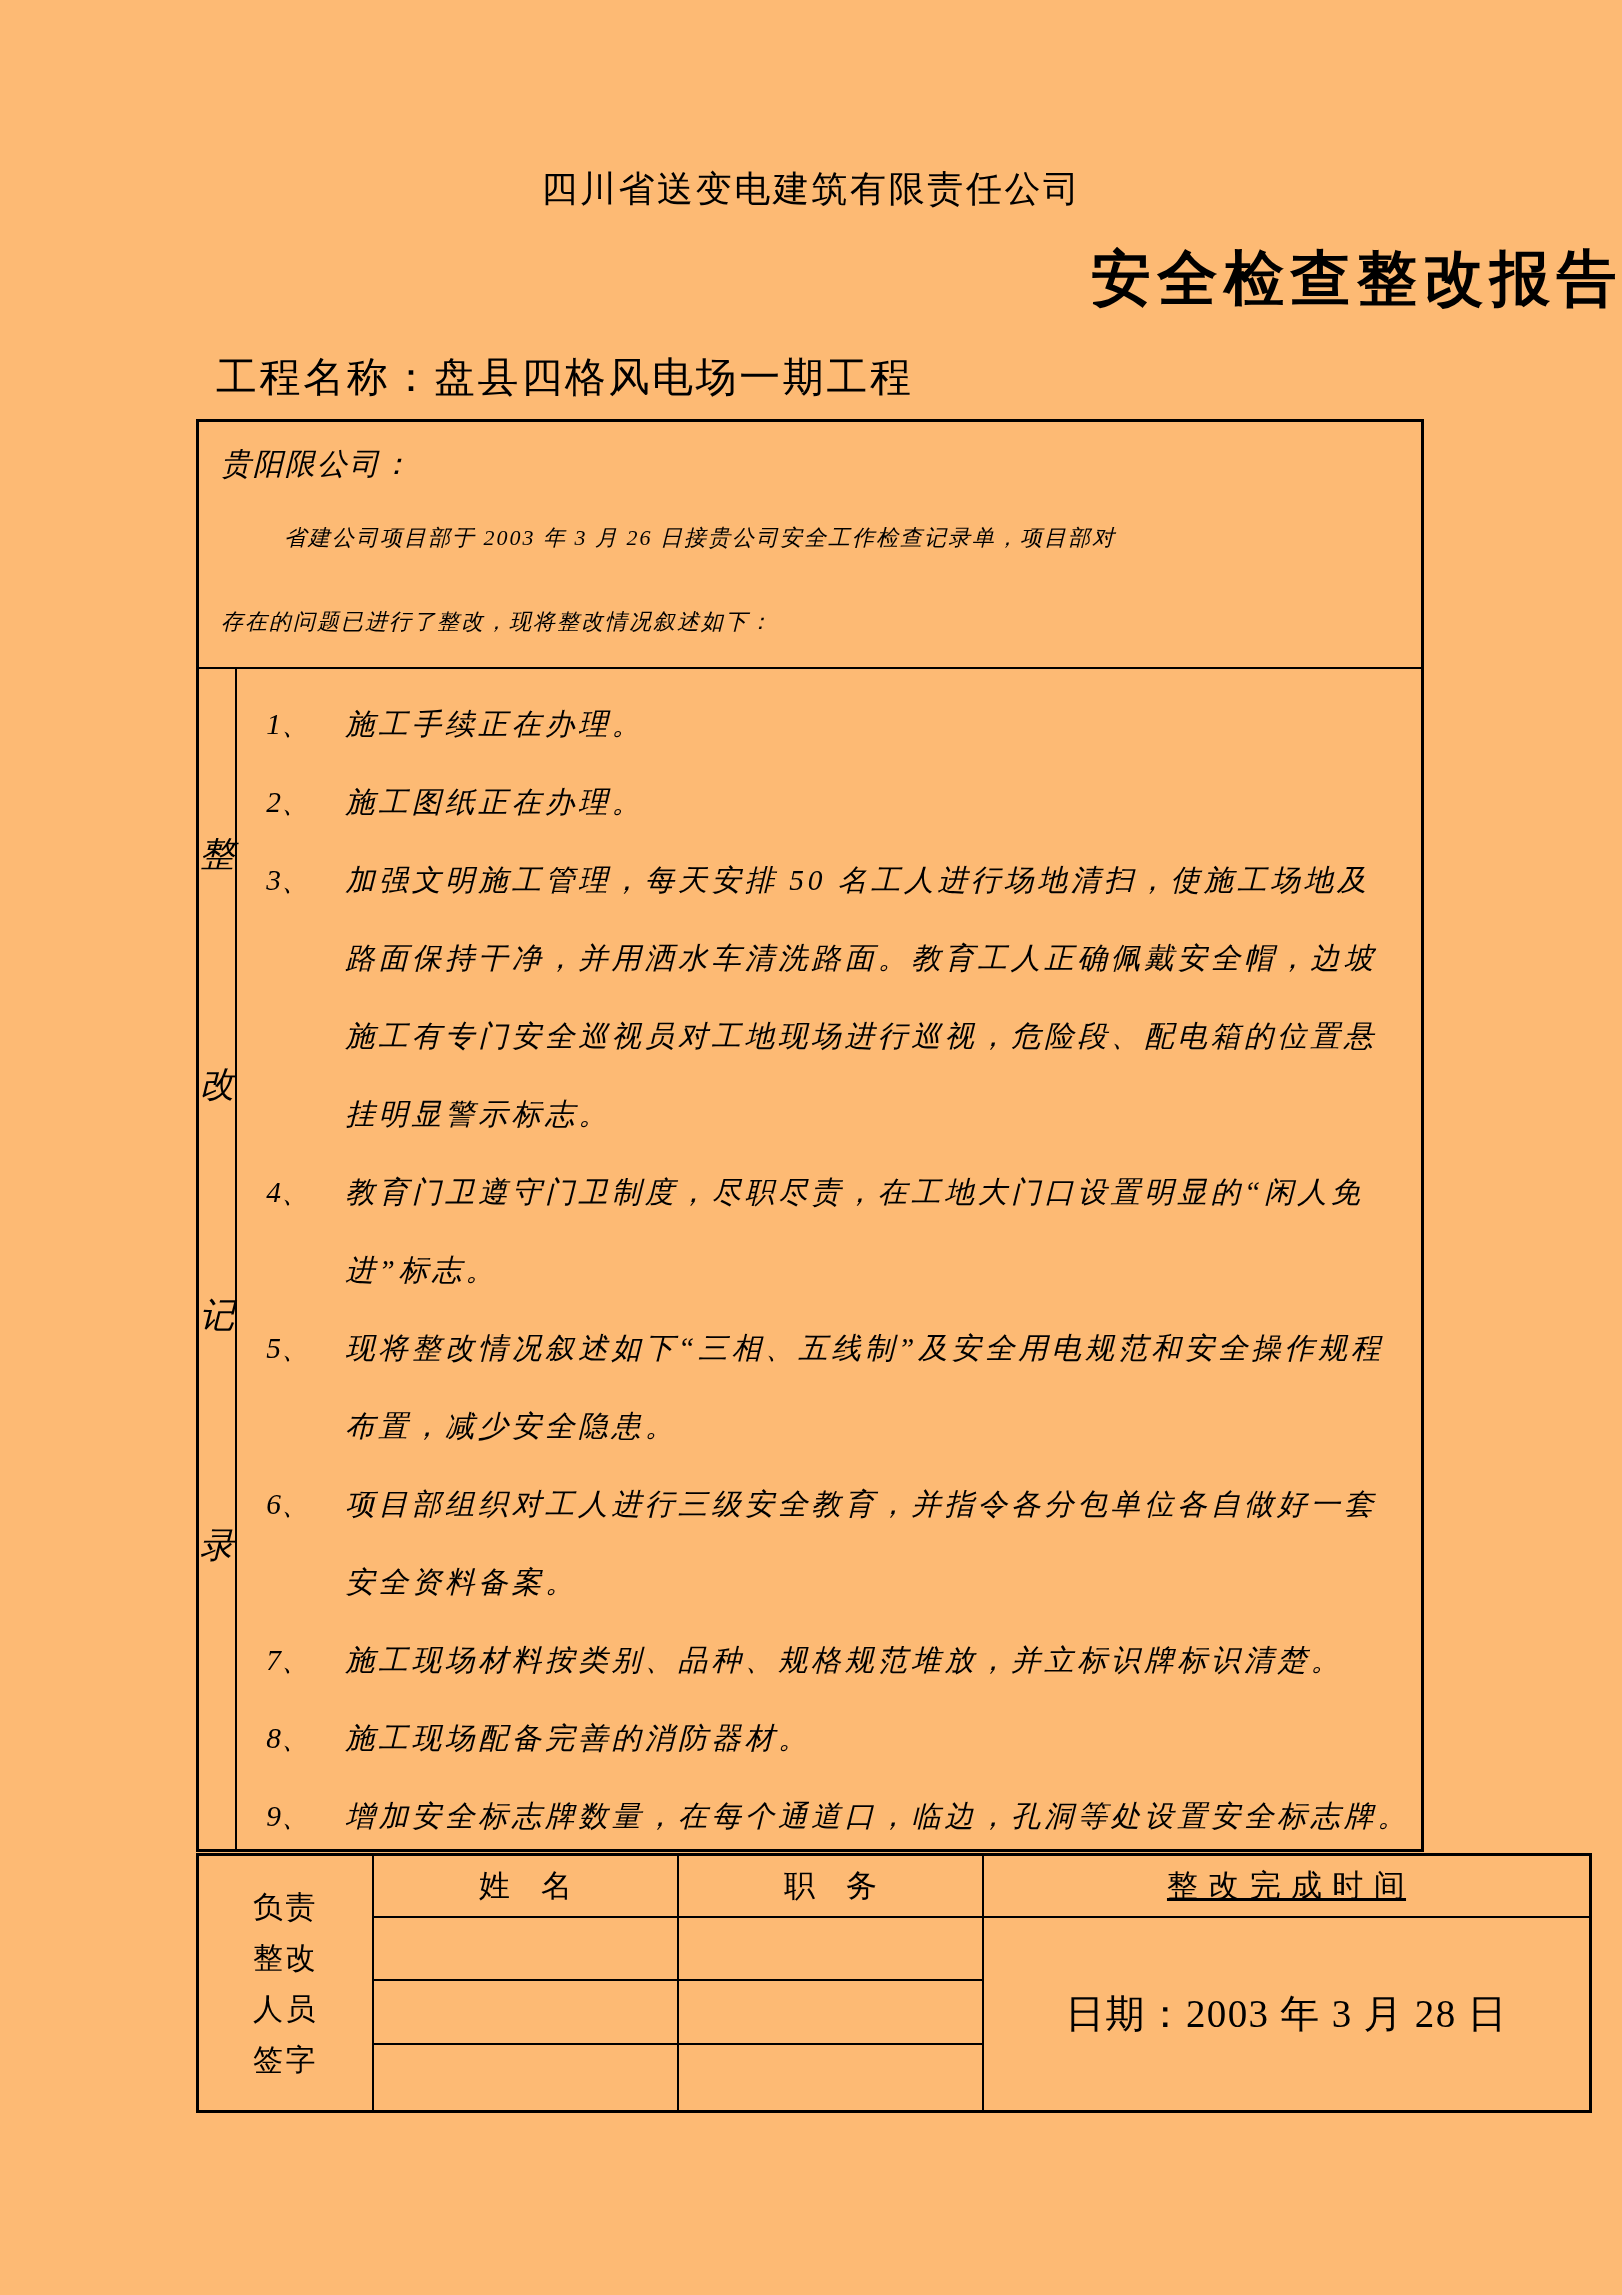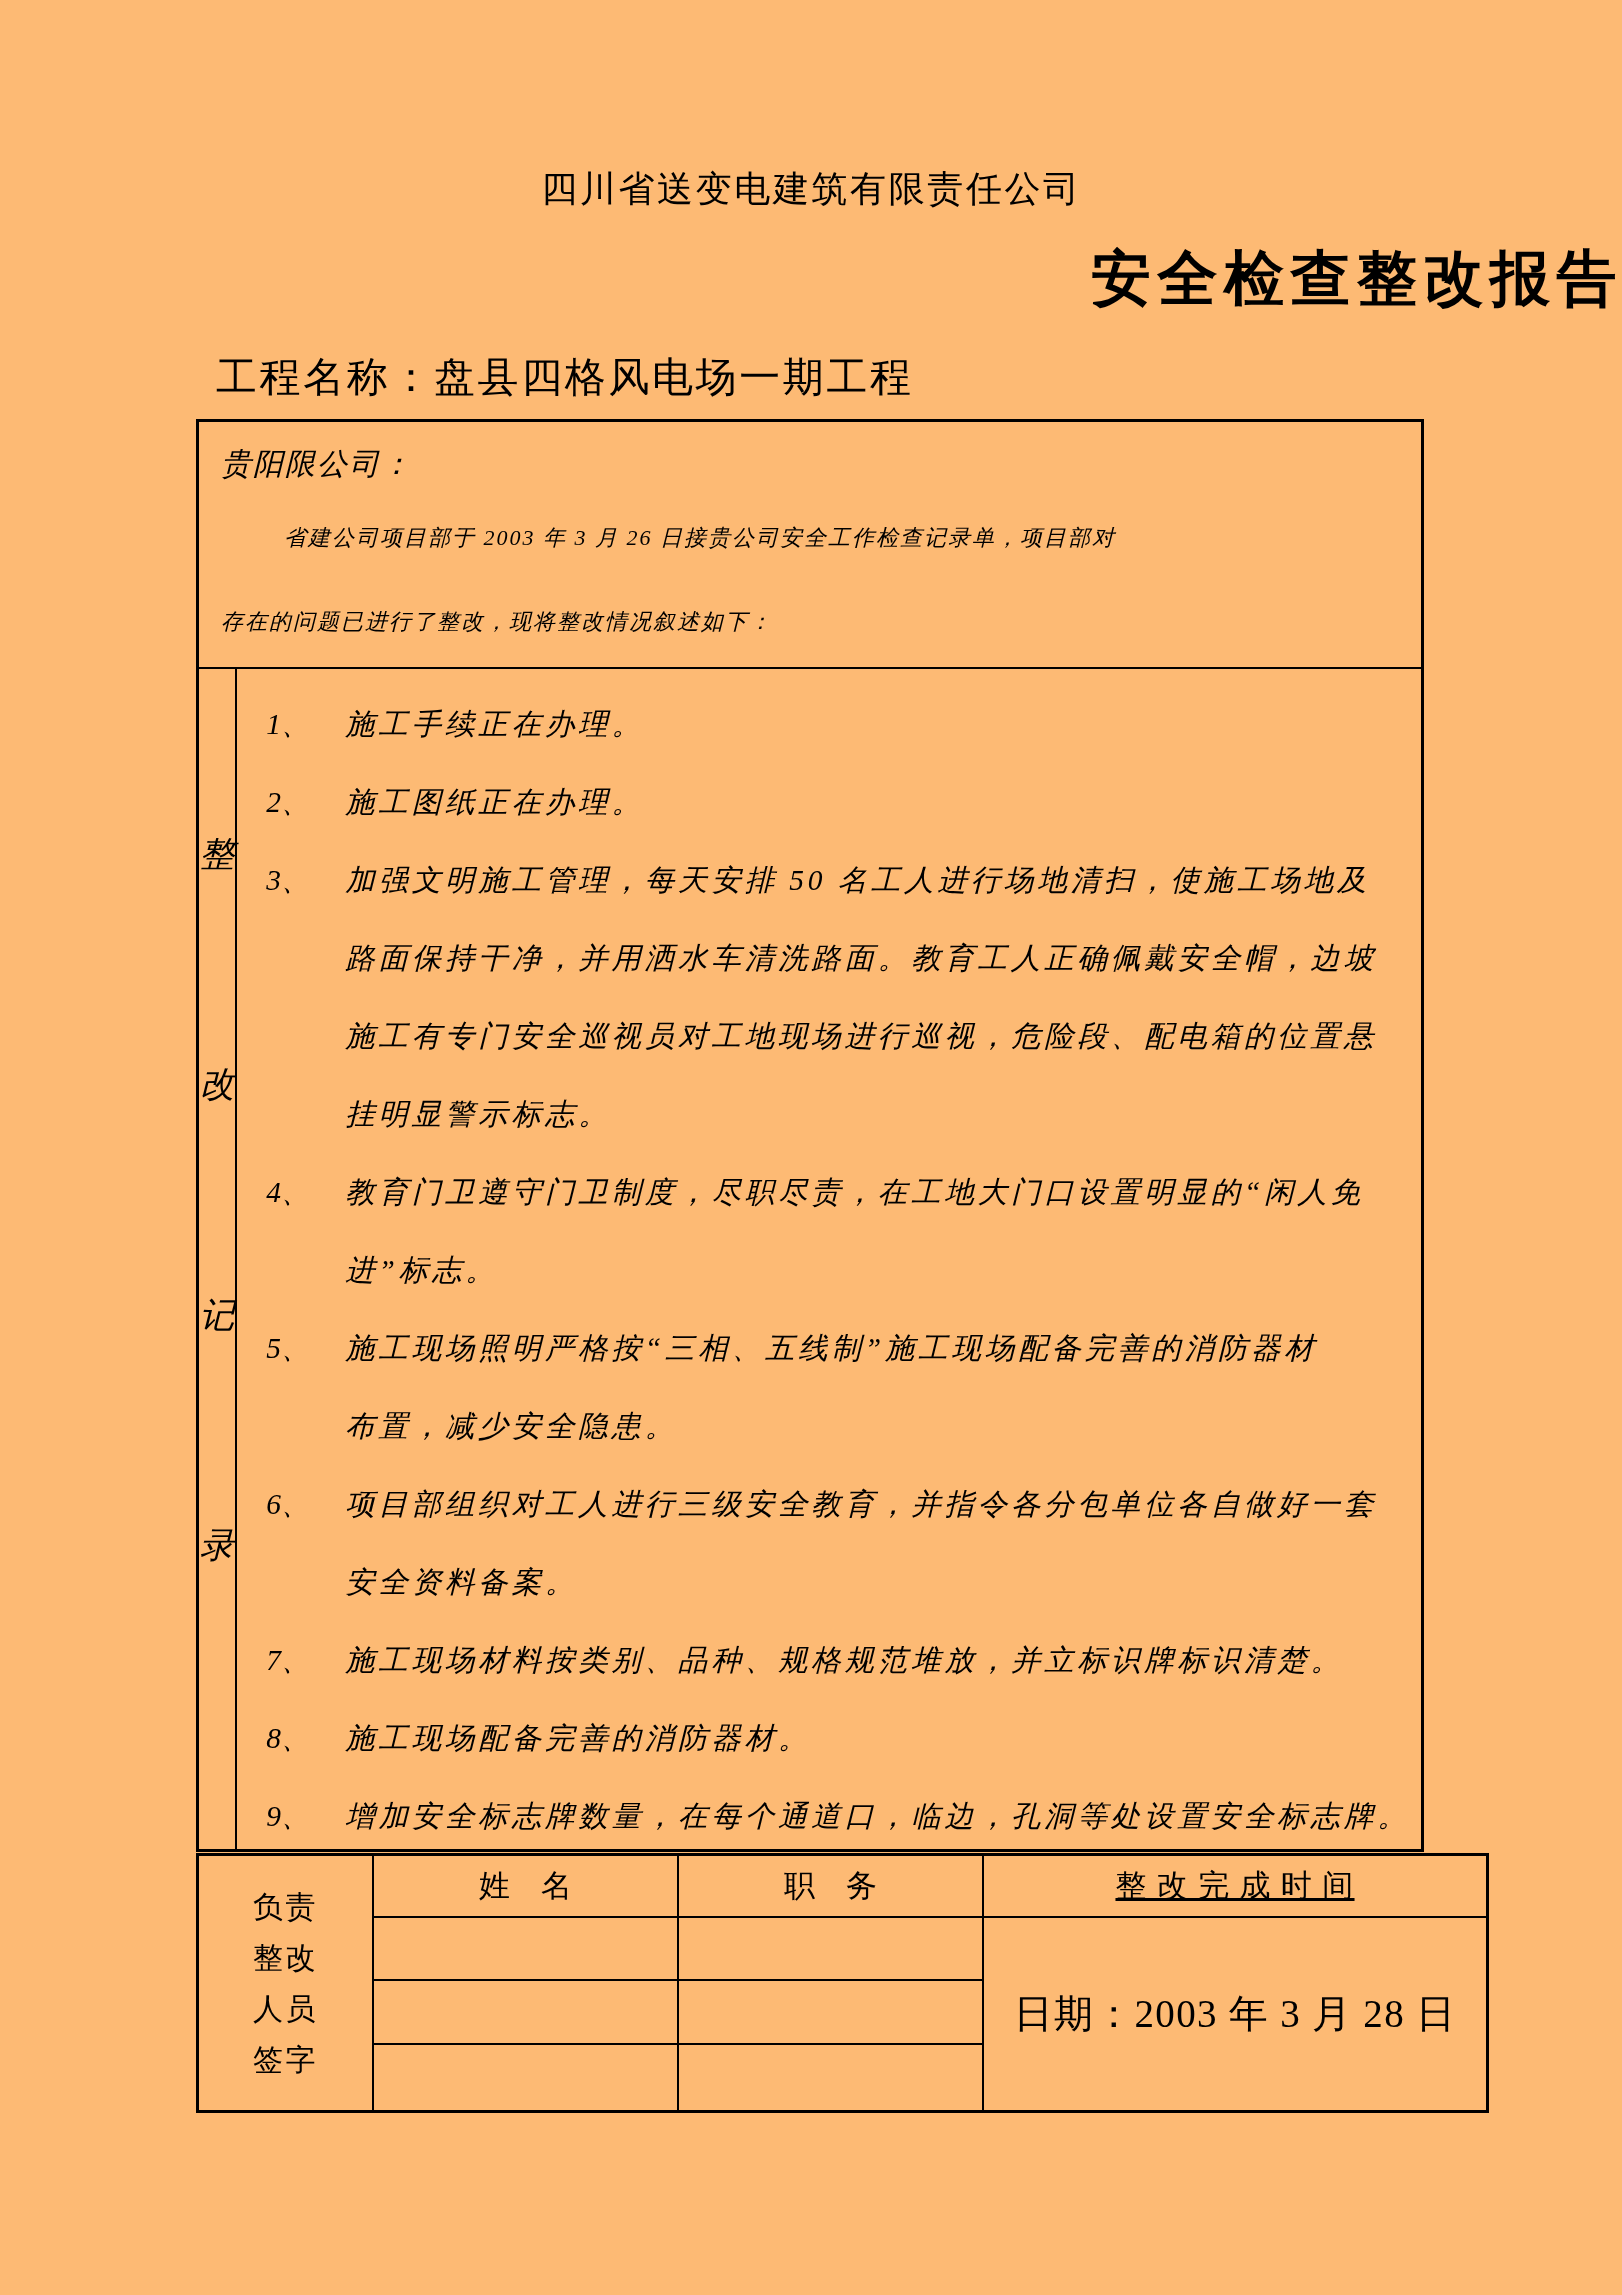--- a/index.html
+++ b/index.html
@@ -69,21 +69,21 @@
   }
   .item-text { flex:1; }
   .item-line {
     font-size:29.4px; line-height:78px; letter-spacing:3.9px;
     white-space:nowrap;
   }
 
   
   .sign-table {
     position:absolute; left:196px; top:1853px;
-    width:1293px; height:260px;
+    width:1396px; height:260px;
     border:3.3px solid #000;
     box-sizing:border-box;
     display:grid;
     grid-template-columns:175px 305px 305px 1fr;
     grid-template-rows:62px 63px 64px 1fr;
   }
   .sign-table > div { box-sizing:border-box; }
   .st-left {
     grid-column:1; grid-row:1 / 5;
     border-right:2px solid #000;
@@ -157,21 +157,21 @@
           <div class="item">
             <div class="item-num">4、</div>
             <div class="item-text">
               <div class="item-line">教育门卫遵守门卫制度，尽职尽责，在工地大门口设置明显的“闲人免</div>
               <div class="item-line">进”标志。</div>
             </div>
           </div>
           <div class="item">
             <div class="item-num">5、</div>
             <div class="item-text">
-              <div class="item-line">施工现场照明严格按“三相、五线制”施工现场配备完善的消防器材</div>
+              <div class="item-line">现将整改情况叙述如下“三相、五线制”及安全用电规范和安全操作规程</div>
               <div class="item-line">布置，减少安全隐患。</div>
             </div>
           </div>
           <div class="item">
             <div class="item-num">6、</div>
             <div class="item-text">
               <div class="item-line">项目部组织对工人进行三级安全教育，并指令各分包单位各自做好一套</div>
               <div class="item-line">安全资料备案。</div>
             </div>
           </div>

